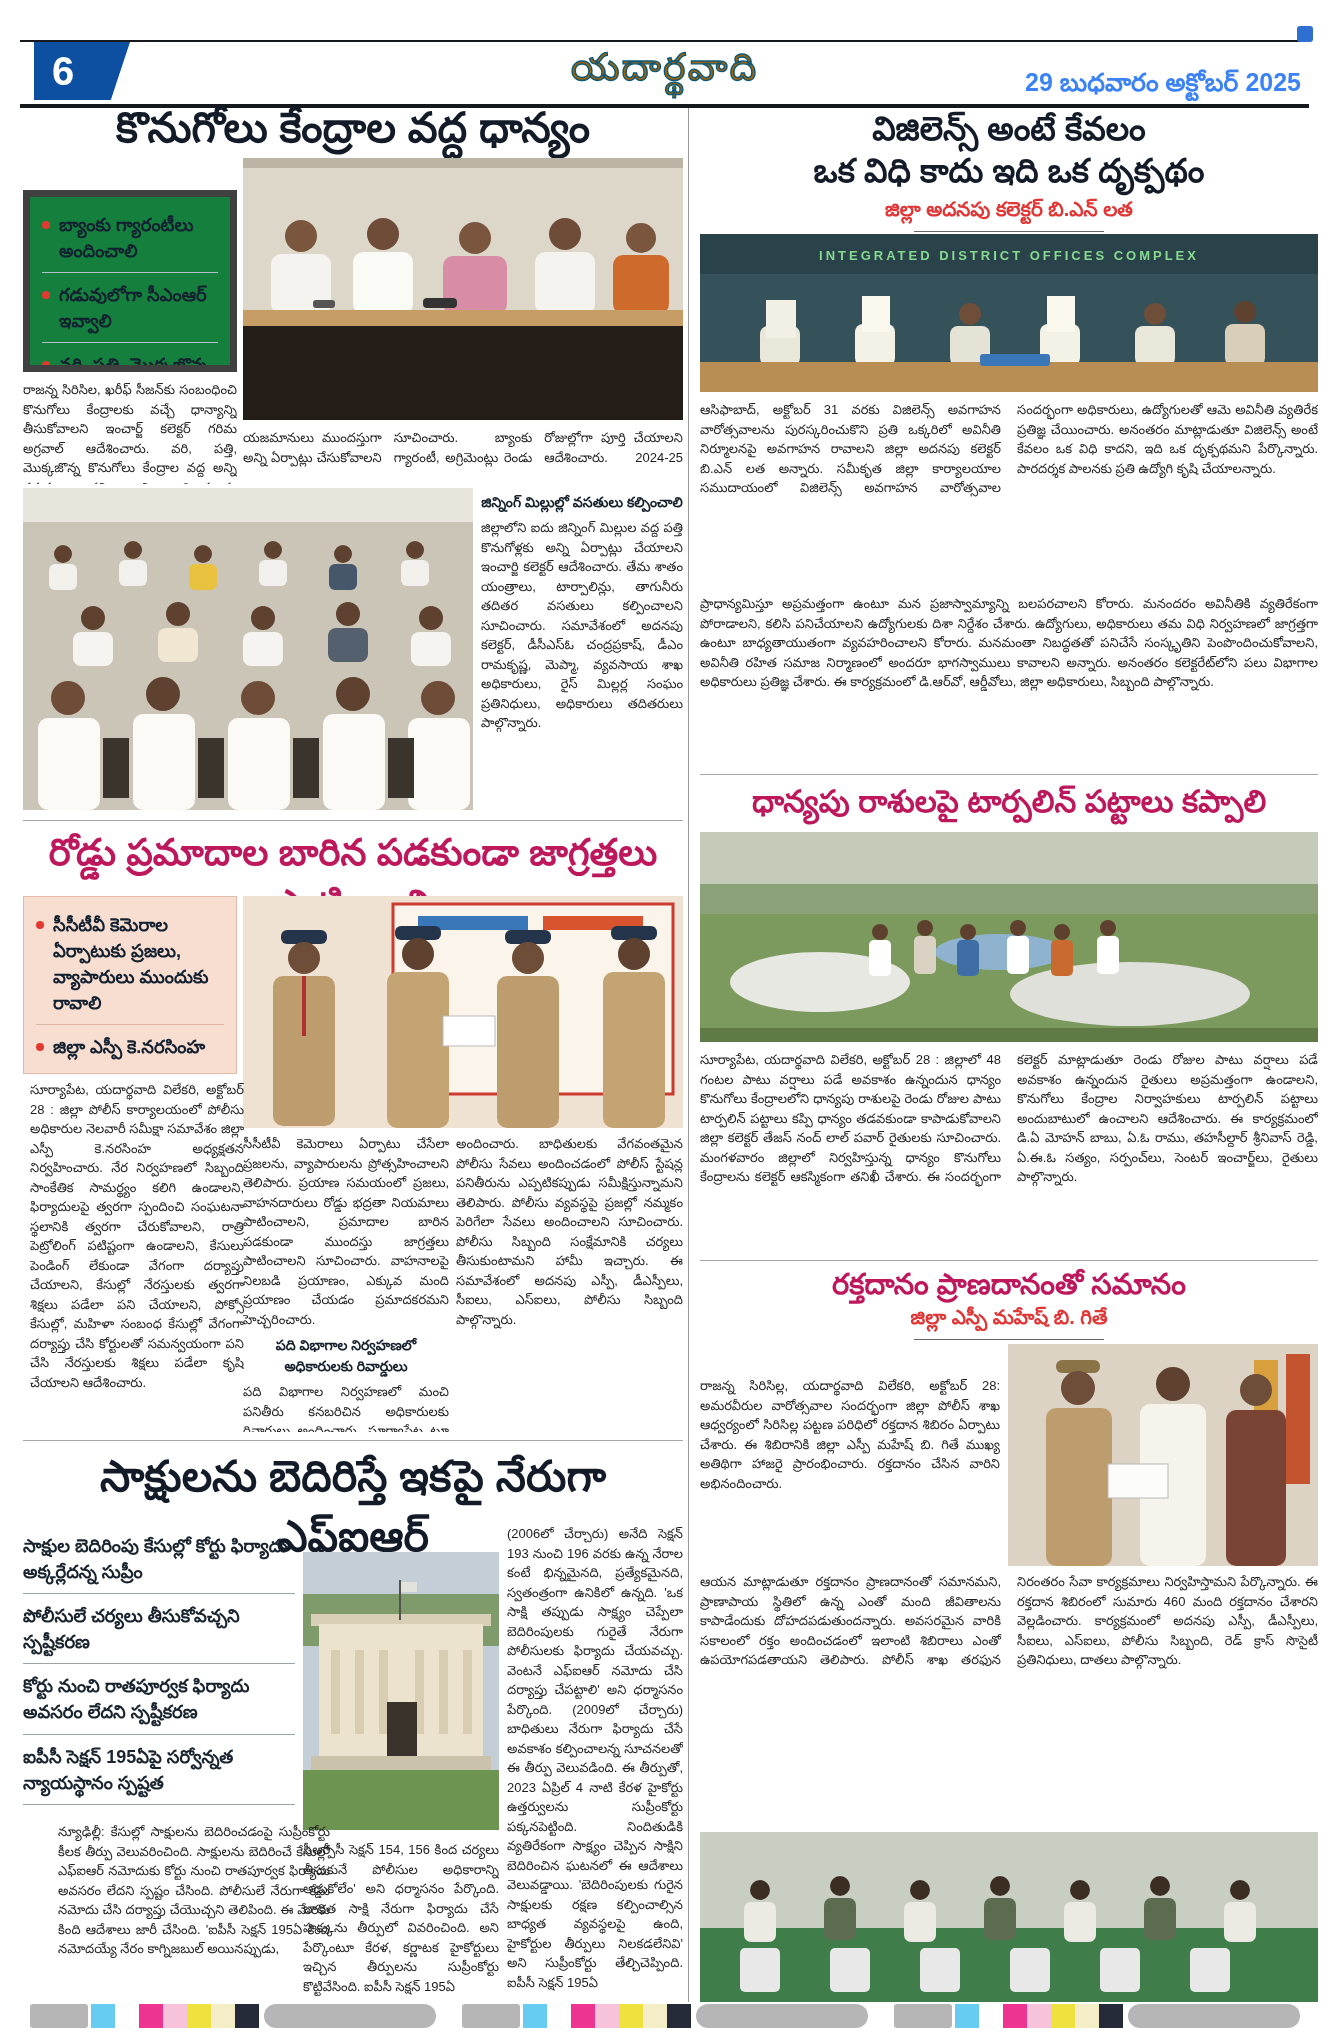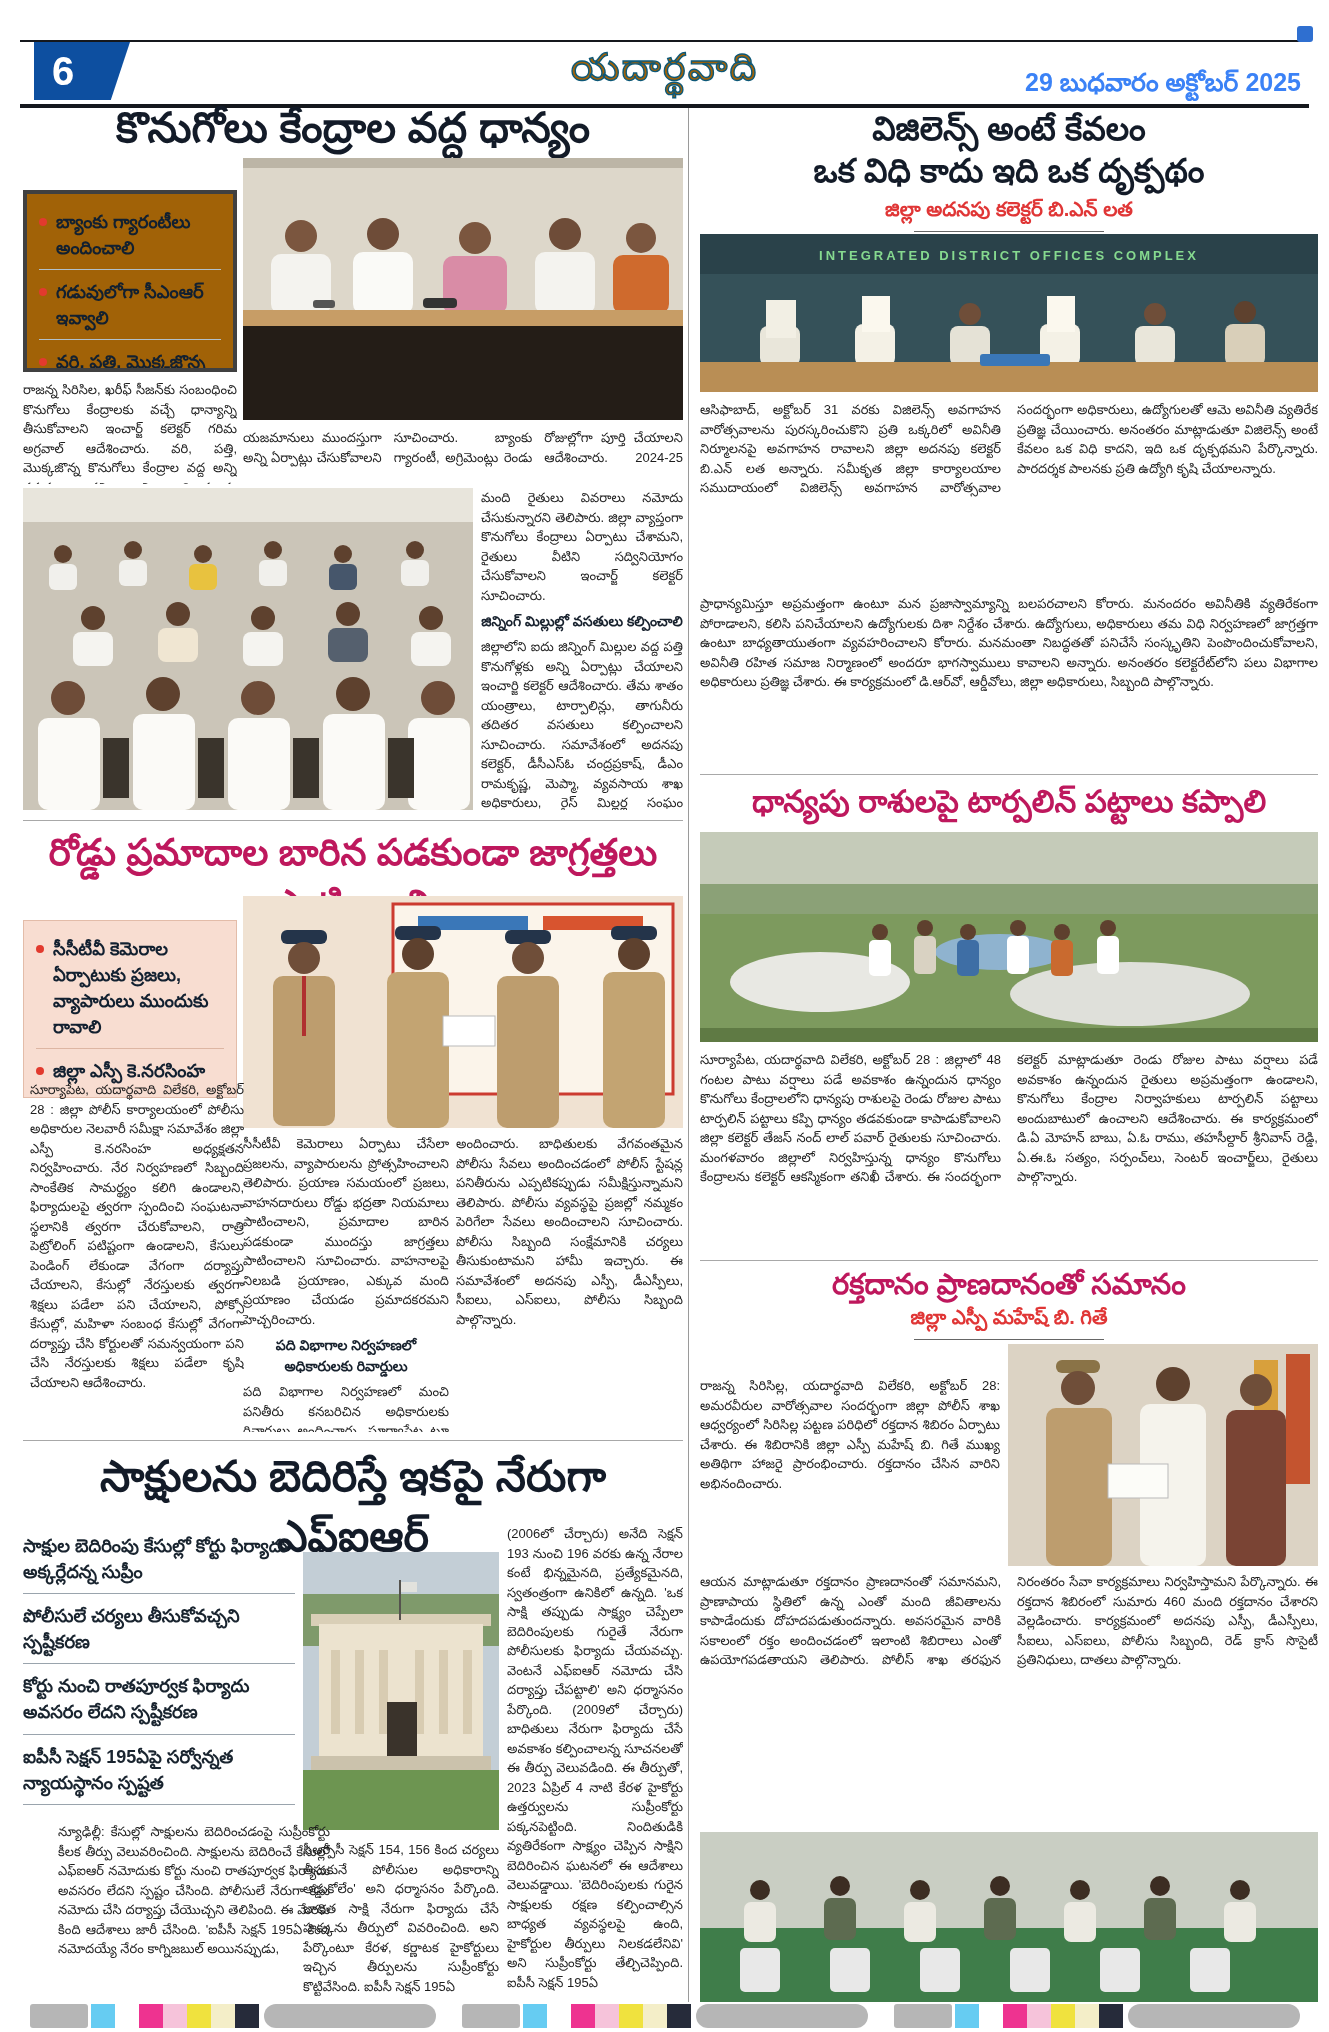--- a/index.html
+++ b/index.html
@@ -25,21 +25,21 @@
   .h-green{font-weight:800;color:#be185d;text-align:center;}
   .byline{font-weight:700;color:#e03636;text-align:center;font-size:20px;}
   .byline::after{content:"";display:block;width:190px;height:1px;background:#666;margin:5px auto 0;}
   .body{font-size:13px;line-height:1.5;text-align:justify;color:#1d1d1d;overflow:hidden;}
   .body p{margin:0 0 6px 0;}
   .cols2{column-count:2;column-gap:16px;}
   .cols3{column-count:3;column-gap:12px;}
   .subhead-inline{font-weight:800;color:#17212d;text-align:center;font-size:14px;margin:4px 0 5px 0;}
   
   .bbox{box-sizing:border-box;padding:6px 12px;overflow:hidden;}
-  .bbox-blue{background:#a16207;border:4px solid #404040;}
+  .bbox-blue{background:#15803d;border:7px solid #404040;}
   .bbox-pink{background:#f8ddd1;border:1px solid #e3bca9;}
   .bitem{display:flex;gap:9px;font-weight:700;font-size:18px;color:#122030;
          padding:9px 0 8px 0;line-height:1.45;}
   .bbox-blue .bitem{border-bottom:1px solid #b2c0c9;}
   .bbox-pink .bitem{border-bottom:1px solid #ddb6a3;}
   .bitem:last-child{border-bottom:none;}
   .dot{width:8px;height:8px;border-radius:50%;background:#e23a2e;margin-top:9px;flex:none;}
   
   .pt{font-weight:700;font-size:18px;color:#19242f;padding:9px 0 8px 0;line-height:1.45;
       border-bottom:1px solid #9aa4ad;}
@@ -159,29 +159,28 @@
       <g fill="#3a342c">
           <rect x="80" y="250" width="26" height="60"></rect>
           <rect x="175" y="250" width="26" height="60"></rect>
           <rect x="270" y="250" width="26" height="60"></rect>
           <rect x="365" y="250" width="26" height="60"></rect>
         </g>
     </svg>
   </div>
 
   <div class="abs body" style="left:481px;top:488px;width:202px;height:322px;">
-    <p>మంది రైతులు వివరాలు నమోదు చేసుకున్నారని తెలిపారు. జిల్లా వ్యాప్తంగా కొనుగోలు కేంద్రాలు ఏర్పాటు చేశామని, రైతులు వీటిని సద్వినియోగం చేసుకోవాలని ఇంచార్జ్ కలెక్టర్ సూచించారు.</p>
     <div class="subhead-inline">జిన్నింగ్ మిల్లుల్లో వసతులు కల్పించాలి</div>
     <p>జిల్లాలోని ఐదు జిన్నింగ్ మిల్లుల వద్ద పత్తి కొనుగోళ్లకు అన్ని ఏర్పాట్లు చేయాలని ఇంచార్జి కలెక్టర్ ఆదేశించారు. తేమ శాతం యంత్రాలు, టార్పాలిన్లు, తాగునీరు తదితర వసతులు కల్పించాలని సూచించారు. సమావేశంలో అదనపు కలెక్టర్, డీసీఎస్ఓ చంద్రప్రకాష్, డీఎం రామకృష్ణ, మెప్మా, వ్యవసాయ శాఖ అధికారులు, రైస్ మిల్లర్ల సంఘం ప్రతినిధులు, అధికారులు తదితరులు పాల్గొన్నారు.</p>
   </div>
 
   <div class="hrule" style="left:23px;top:820px;width:660px;"></div>
   <div class="abs h-green" style="left:23px;top:832px;width:660px;height:50px;font-size:37px;">రోడ్డు ప్రమాదాల బారిన పడకుండా జాగ్రత్తలు పాటించాలి</div>
 
-  <div class="abs bbox bbox-pink" style="left:23px;top:920px;width:214px;height:178px;">
+  <div class="abs bbox bbox-pink" style="left:23px;top:896px;width:214px;height:178px;">
     <div class="bitem">
         <span class="dot"></span>
         <span>సీసీటీవీ కెమెరాల ఏర్పాటుకు ప్రజలు, వ్యాపారులు ముందుకు రావాలి</span>
       </div>
     <div class="bitem">
         <span class="dot"></span>
         <span>జిల్లా ఎస్పీ కె.నరసింహ</span>
       </div>
   </div>
 

